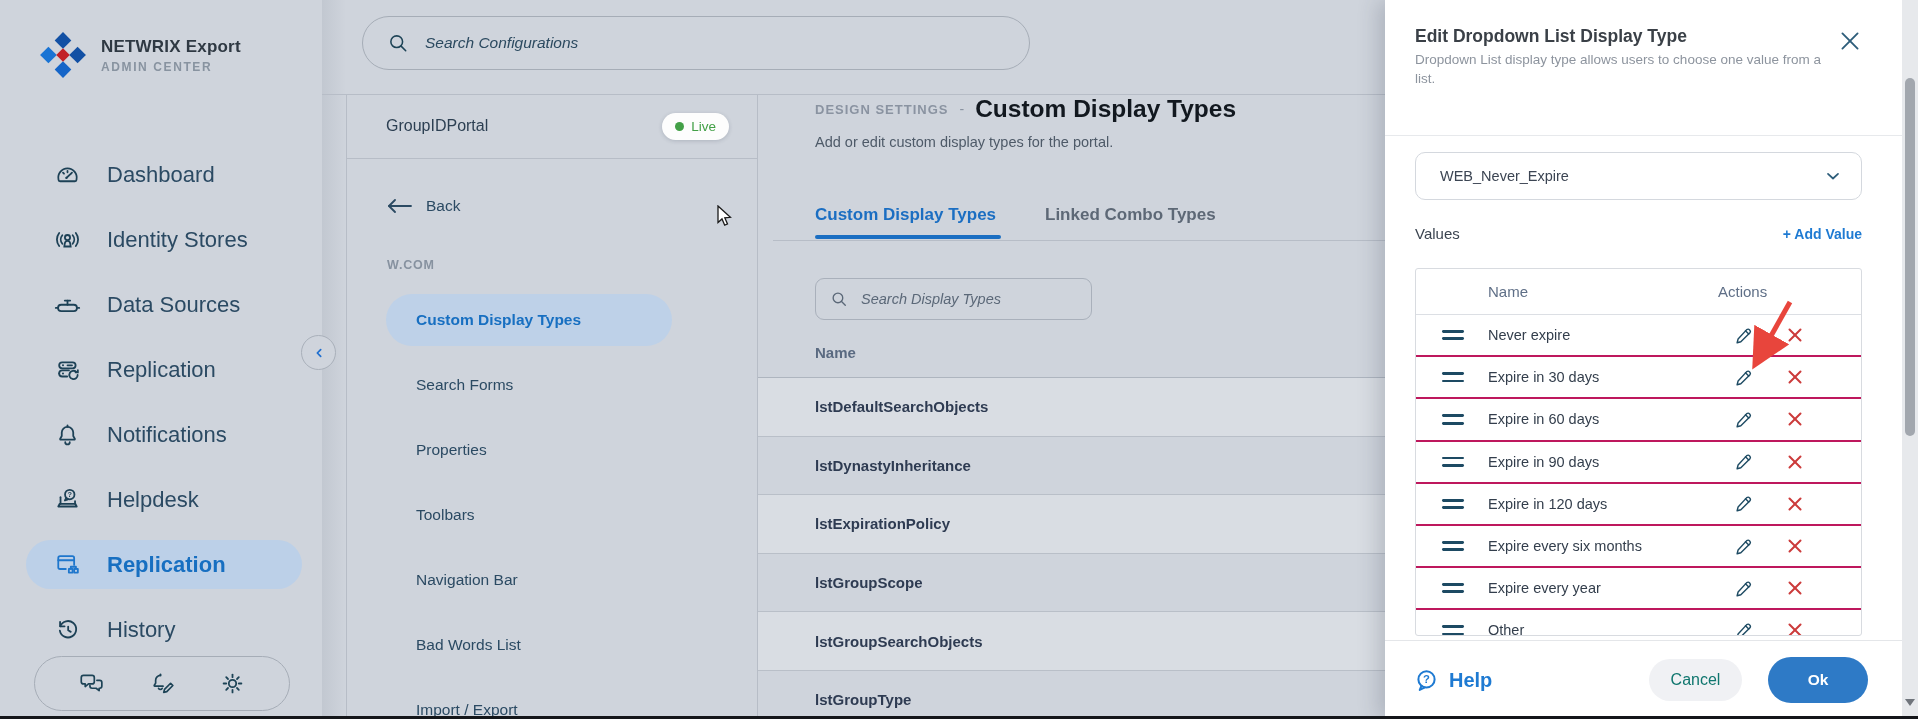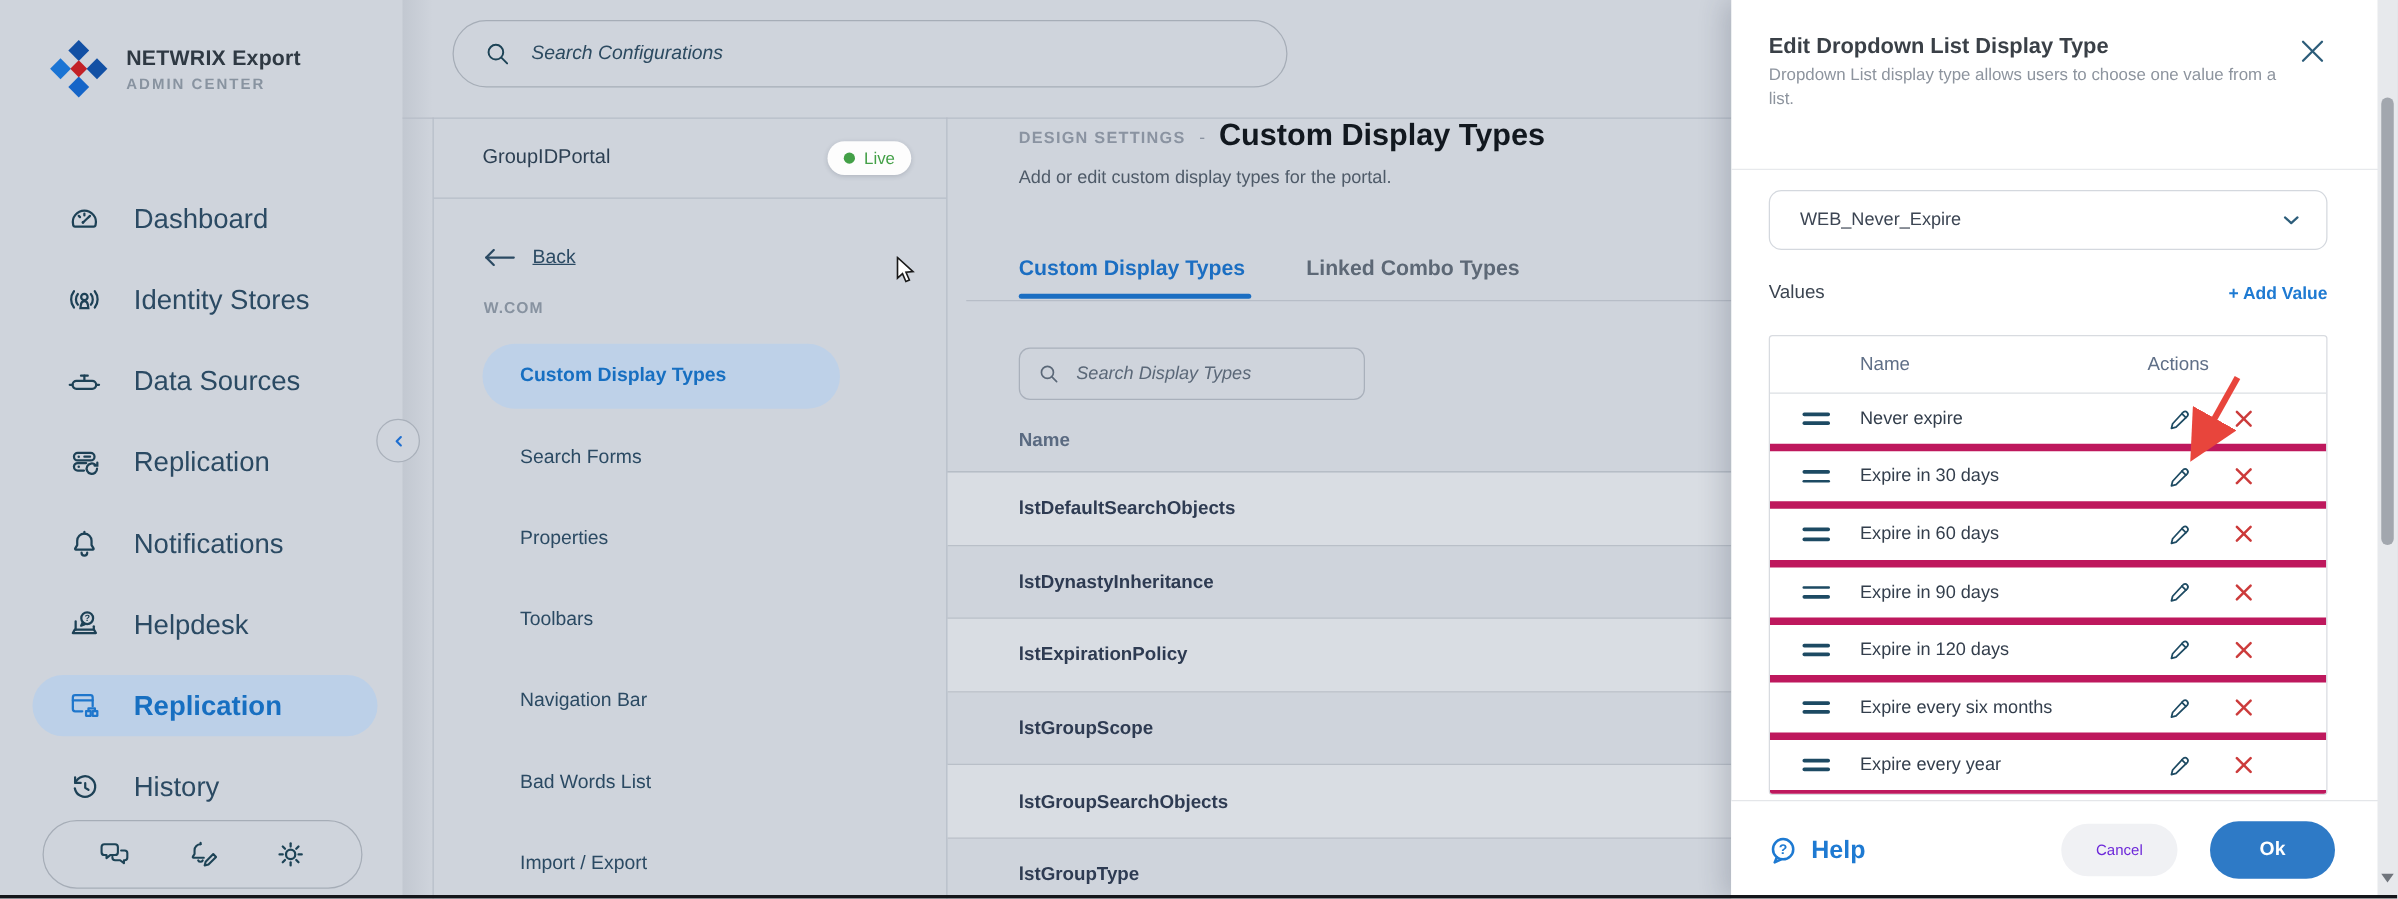--- a/index.html
+++ b/index.html
@@ -33,23 +33,23 @@
   #search-conf input::placeholder{font-style:italic;color:#2c4a60;opacity:1;}
   #topbar-divider{position:absolute;left:322px;top:94px;width:1063px;height:1px;background:#b7bdc7;}
 
   
   #subnav{position:absolute;left:346px;top:94px;width:412px;height:625px;border-left:1px solid #b7bdc7;border-right:1px solid #b7bdc7;box-sizing:border-box;}
   #portal-row{height:64px;display:flex;align-items:center;padding:0 28px 0 39px;border-bottom:1px solid #b7bdc7;}
   #portal-name{font-size:16px;color:#2c3f52;}
   #live-badge{margin-left:auto;background:#fdfdfd;border-radius:14px;height:27px;padding:0 13px;display:flex;align-items:center;gap:7px;box-shadow:0 1px 4px rgba(30,40,60,.18);}
   #live-badge .dot{width:9px;height:9px;border-radius:50%;background:#43a047;}
   #live-badge .txt{font-size:13.5px;color:#43a047;}
-  #back-row{margin-top:30px;height:34px;display:flex;align-items:center;gap:13px;padding-left:40px;color:#2b4a63;text-decoration:underline;}
+  #back-row{margin-top:30px;height:34px;display:flex;align-items:center;gap:13px;padding-left:40px;color:#2b4a63;}
   #back-row .lbl{font-size:15.5px;}
-  #subnav-section{margin-top:16px;padding-left:40px;font-size:12.5px;font-weight:bold;color:#8792a0;letter-spacing:.8px;}
+  #subnav-section{margin-top:35px;padding-left:40px;font-size:12.5px;font-weight:bold;color:#8792a0;letter-spacing:.8px;}
   #subnav-items{margin-top:15px;}
   .sn-item{height:65px;display:flex;align-items:center;}
   .sn-item .pill{display:flex;align-items:center;height:52px;border-radius:26px;padding:0 24px 0 30px;margin-left:39px;width:286px;font-size:15.5px;color:#2b4a63;box-sizing:border-box;}
   .sn-item.active .pill{background:#bed1e8;color:#176fc1;font-weight:bold;}
 
   
   #breadcrumb{position:absolute;left:815px;top:92px;height:34px;display:flex;align-items:center;gap:11px;}
   #breadcrumb .crumb{font-size:13px;font-weight:bold;color:#8a93a1;letter-spacing:1px;}
   #breadcrumb .sep{font-size:14px;color:#8a93a1;}
   #breadcrumb .title{font-size:24.5px;font-weight:bold;color:#12181f;}
@@ -79,33 +79,33 @@
   #dd{position:absolute;left:30px;top:152px;width:447px;height:48px;border:1.3px solid #d4d8de;border-radius:10px;background:#fff;display:flex;align-items:center;padding:0 18px 0 24px;box-sizing:border-box;cursor:pointer;}
   #dd .val{font-size:14.5px;color:#3c4553;}
   #dd .icn{margin-left:auto;width:20px;height:20px;color:#2d5d7a;}
   #values-row{position:absolute;left:30px;top:225px;width:447px;display:flex;align-items:center;}
   #values-label{font-size:15px;color:#3b4450;}
   #add-value{margin-left:auto;font-size:14px;font-weight:bold;color:#1e7ad2;cursor:pointer;}
   #vtable{position:absolute;left:30px;top:268px;width:447px;height:368px;border:1.3px solid #d8dbe0;border-radius:3px;background:#fff;box-sizing:border-box;overflow:hidden;}
   #vhead{height:45px;border-bottom:1px solid #dcdfe4;position:relative;display:flex;align-items:center;}
   #vhead .h-name{position:absolute;left:72px;font-size:15px;color:#5f6f87;}
   #vhead .h-actions{position:absolute;left:302px;font-size:15px;color:#5f6f87;}
-  .val-row{height:40.2px;border-bottom:6px solid #be185d;position:relative;display:flex;align-items:center;}
+  .val-row{height:40.2px;border-bottom:2px solid #be185d;position:relative;display:flex;align-items:center;}
   .val-row:last-child{border-bottom:none;}
   .vr-handle{position:absolute;left:26px;width:22px;display:flex;flex-direction:column;gap:4.5px;cursor:grab;}
   .vr-handle i{display:block;height:2.8px;background:#1d4a63;border-radius:1.4px;}
   .vr-name{position:absolute;left:72px;font-size:14.5px;color:#333e4c;}
   .vr-edit{position:absolute;left:318px;width:19px;height:19px;background:none;border:none;padding:0;color:#1e4b63;cursor:pointer;}
   .vr-del{position:absolute;left:371px;width:16px;height:16px;background:none;border:none;padding:0;color:#cc3b3b;cursor:pointer;}
   #red-arrow{position:absolute;left:355px;top:296px;pointer-events:none;}
   #panel-footer{position:absolute;left:0;top:640px;width:533px;height:79px;background:#fff;border-top:1px solid #e4e6e9;display:flex;align-items:center;padding:0 50px 0 28px;box-sizing:border-box;}
   #help{display:flex;align-items:center;gap:9px;color:#1e7ad2;cursor:pointer;}
   #help .icn{width:27px;height:27px;}
   #help .lbl{font-size:20px;font-weight:bold;}
-  #btn-cancel{margin-left:auto;width:93px;height:42px;border-radius:21px;background:#f0f1f4;border:none;font-family:"Liberation Sans",sans-serif;font-size:12px;color:#6d28d9;cursor:pointer;}
+  #btn-cancel{margin-left:auto;width:93px;height:42px;border-radius:21px;background:#f0f1f4;border:none;font-family:"Liberation Sans",sans-serif;font-size:16px;color:#0f766e;cursor:pointer;}
   #btn-ok{margin-left:26px;width:100px;height:46px;border-radius:23px;background:#2e7ac6;border:none;font-family:"Liberation Sans",sans-serif;font-size:15.5px;font-weight:bold;color:#fff;cursor:pointer;}
 
   
   #sb-track{position:absolute;left:1902px;top:0;width:16px;height:716px;background:#e7e9ec;}
   #sb-thumb{position:absolute;left:1905px;top:78px;width:10px;height:358px;background:#a2a7ae;border-radius:5px;cursor:pointer;}
   #sb-down{position:absolute;left:1905px;top:699px;width:0;height:0;border-left:5px solid transparent;border-right:5px solid transparent;border-top:7px solid #70757c;}
   #bottom-edge{position:absolute;left:0;top:716px;width:1918px;height:3px;background:#14161a;}
   #cursor{position:absolute;left:716px;top:205px;pointer-events:none;}
 </style>
 </head>

